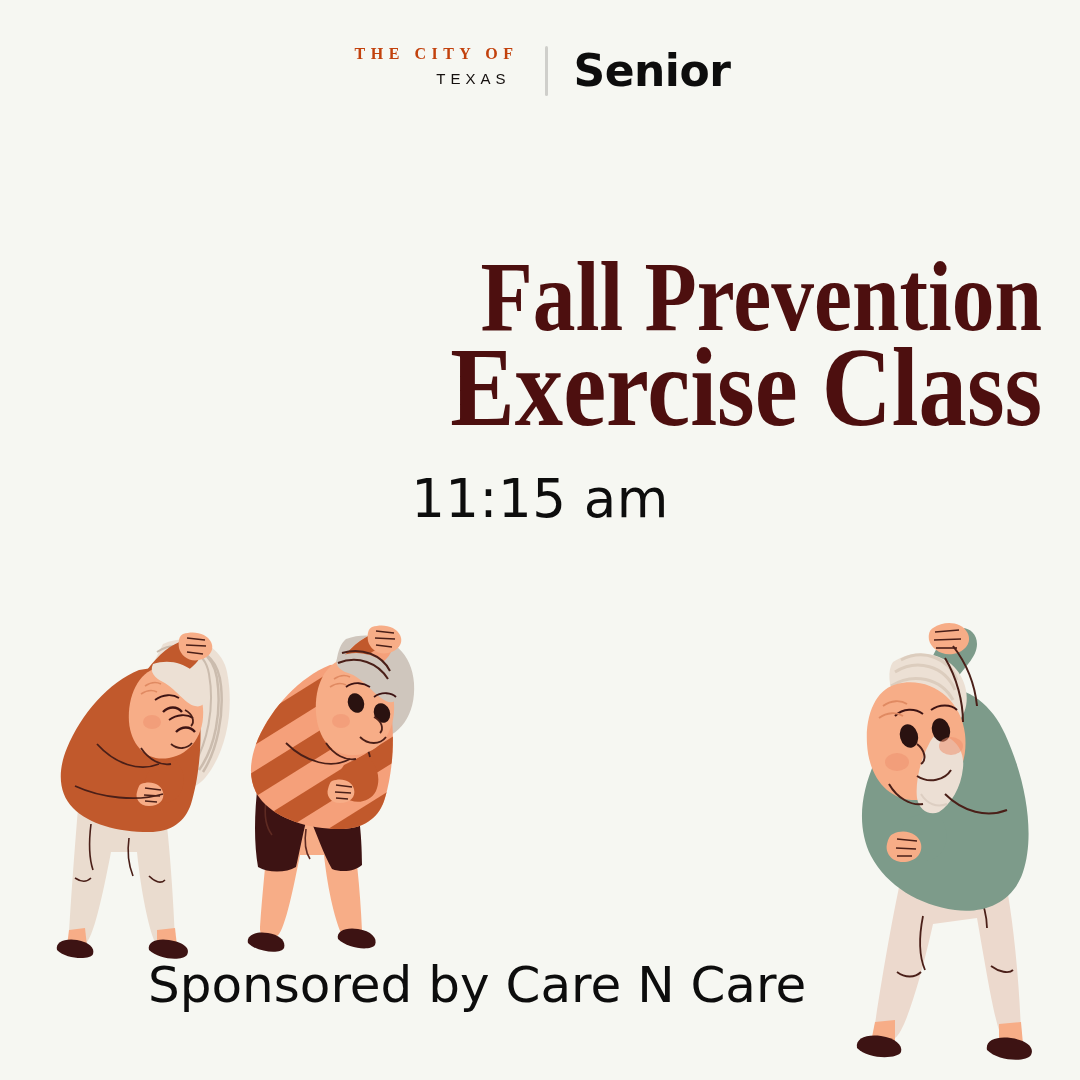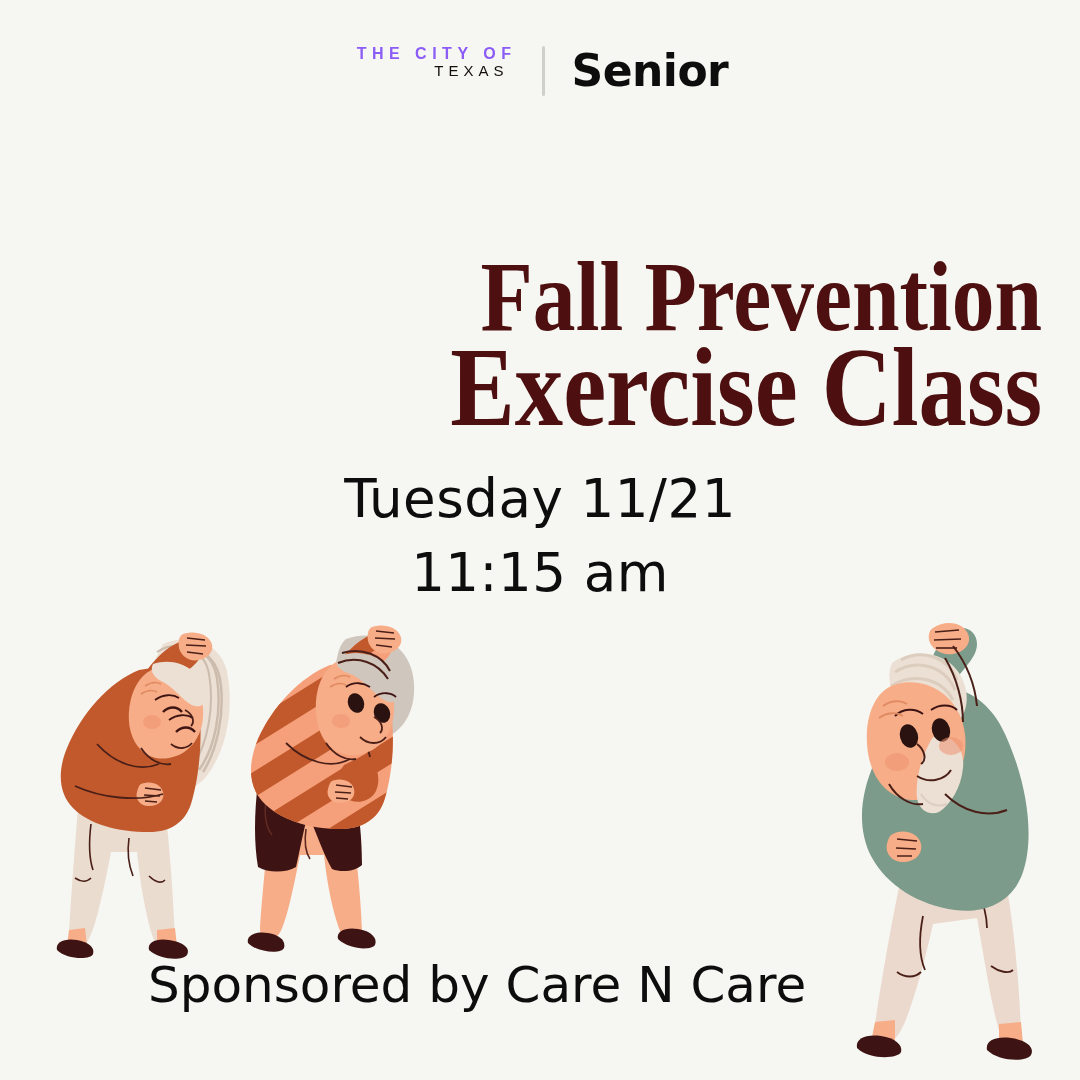--- a/index.html
+++ b/index.html
@@ -39,27 +39,27 @@
     gap: 26px;
   }
   .city-mark {
     display: flex;
     flex-direction: column;
     align-items: center;
     justify-content: flex-start;
     padding-top: 4px;
   }
   .city-of {
-    font-family: Liberation Sans, sans-serif;
+    font-family: Liberation Serif, serif;
     font-size: 16px;
     font-weight: 700;
     letter-spacing: 5.5px;
-    color: #8b5cf6;
+    color: #c2410c;
     line-height: 1;
-    margin-bottom: 5px;
+    margin-bottom: 13px;
     text-indent: 5px;
   }
   .burleson-row {
     position: relative;
     line-height: 1;
   }
   .burleson {
     font-family: "Liberation Sans Narrow", "Liberation Sans", sans-serif;
     font-size: 66px;
     font-weight: 700;
@@ -194,21 +194,20 @@
 
     </div>
   </div>
 
   <div class="title-block">
     <span class="title-line title-1">Fall Prevention</span>
     <span class="title-line title-2">Exercise Class</span>
   </div>
 
   <div class="datetime-block">
-    <span class="dt-line">Tuesday 11/21</span>
     <span class="dt-line">11:15 am</span>
   </div>
 
   <div class="sponsor">Sponsored by Care N Care</div>
 
   <svg class="figure" id="fig-left" viewBox="0 0 230 360">
 
     <path d="M118 36 C146 24 176 36 182 64 C190 104 180 146 160 170 C146 186 126 184 118 170 C106 148 100 90 104 64 Z" fill="#ece0d4"></path>
     <path d="M128 40 C150 34 168 46 172 70 C177 104 170 140 154 162" fill="none" stroke="#cbbcae" stroke-width="2.5"></path>
     <path d="M142 42 C162 40 174 56 176 78 C179 108 172 142 158 164" fill="none" stroke="#cbbcae" stroke-width="2.5"></path>

